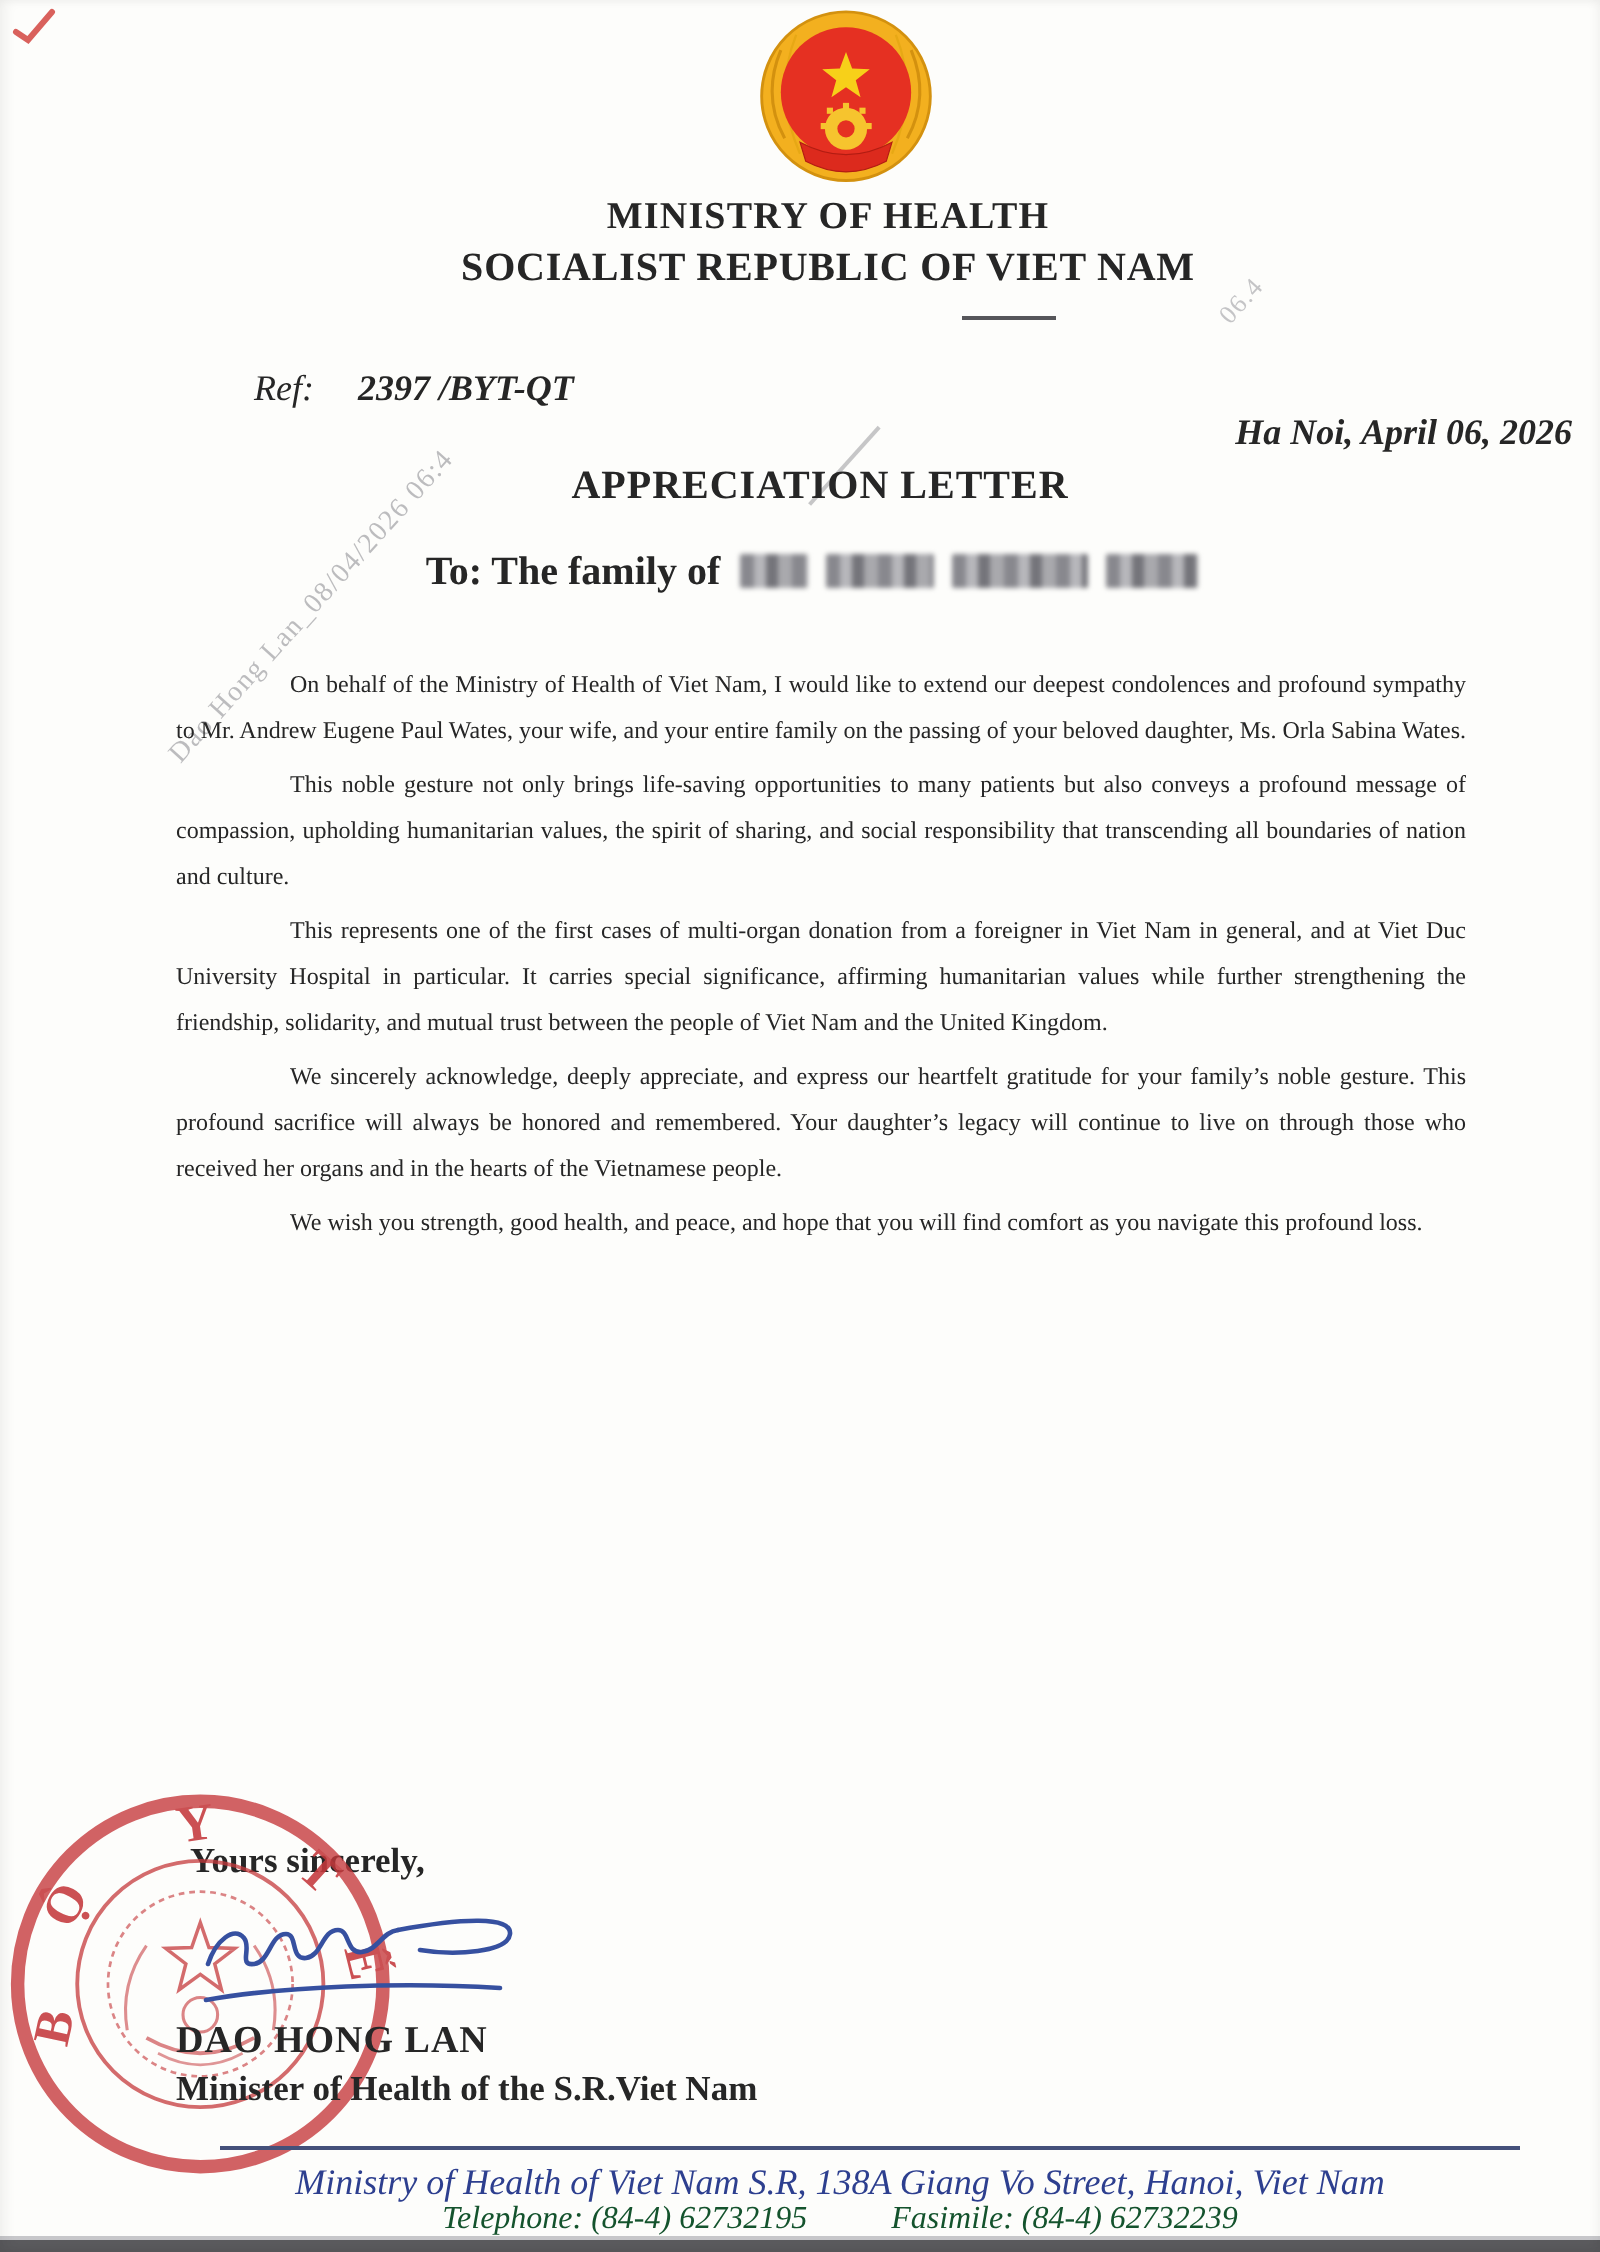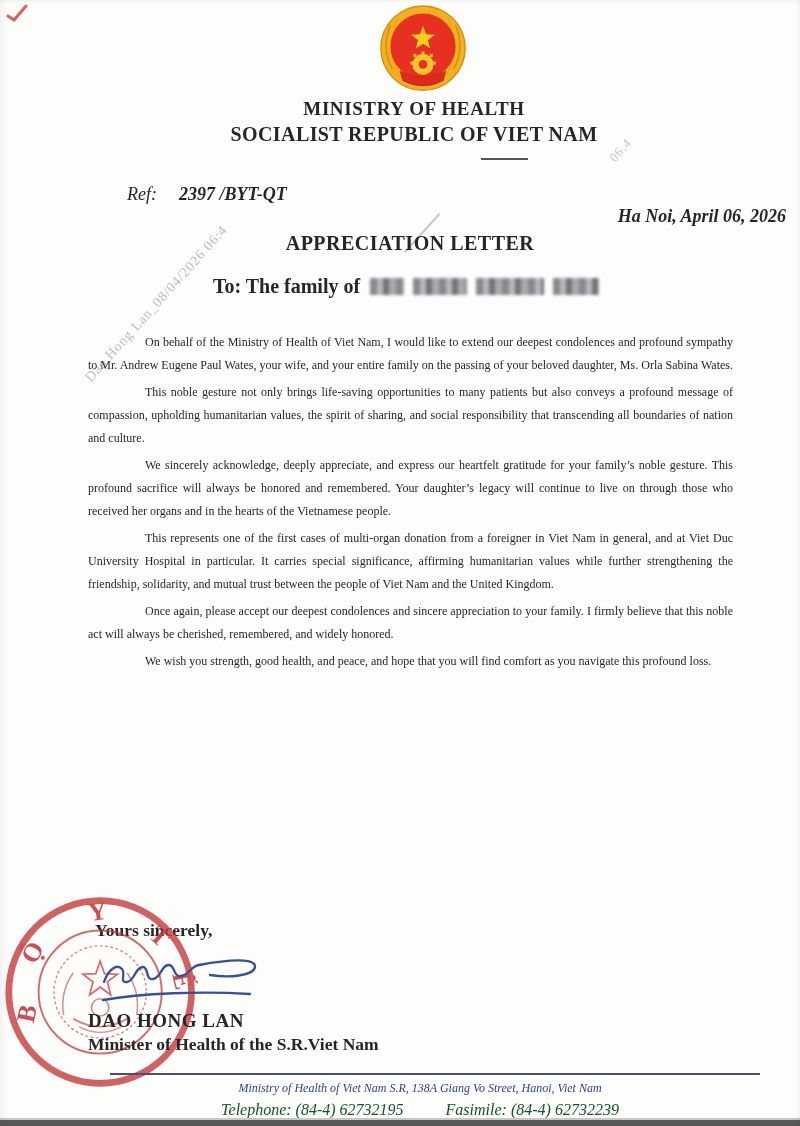--- a/index.html
+++ b/index.html
@@ -63,21 +63,21 @@
   
   .valediction{position:absolute;left:95px;top:920px;font-size:17.5px;font-weight:bold;}
   .seal{position:absolute;left:0px;top:892px;width:208px;height:200px;opacity:.88;}
   .signature{position:absolute;left:98px;top:946px;width:170px;height:66px;}
   .signer-name{position:absolute;left:88px;top:1010px;font-weight:bold;font-size:19px;letter-spacing:.5px;}
   .signer-title{position:absolute;left:88px;top:1034px;font-weight:bold;font-size:17.5px;}
 
   
   .footer-rule{position:absolute;left:110px;top:1073px;width:650px;height:2px;background:#44507a;}
   .footer-line1{position:absolute;left:60px;right:20px;top:1081px;text-align:center;
-    font-style:italic;font-size:12px;color:#2d3f8f;}
+    font-style:italic;font-size:18px;color:#2d3f8f;}
   .footer-line2{position:absolute;left:60px;right:20px;top:1101px;text-align:center;
     font-style:italic;font-size:16px;color:#14532d;}
   .footer-line2 .fax{margin-left:42px;}
   .bottom-bar{position:absolute;left:0;right:0;bottom:0;height:6px;background:#5a5a5d;
     border-top:2px solid #c7c7ca;}
 
   
   .seal text{font-family:"Liberation Serif",serif;font-weight:bold;font-size:27px;
     fill:#c5393c;}
 </style>
@@ -130,23 +130,22 @@
         <i></i>
         <i></i>
         <i></i>
         <i></i>
       </span>
   </div>
 
   <main class="letter-body">
     <p>On behalf of the Ministry of Health of Viet Nam, I would like to extend our deepest condolences and profound sympathy to Mr. Andrew Eugene Paul Wates, your wife, and your entire family on the passing of your beloved daughter, Ms. Orla Sabina Wates.</p>
     <p>This noble gesture not only brings life-saving opportunities to many patients but also conveys a profound message of compassion, upholding humanitarian values, the spirit of sharing, and social responsibility that transcending all boundaries of nation and culture.</p>
+    <p>This represents one of the first cases of multi-organ donation from a foreigner in Viet Nam in general, and at Viet Duc University Hospital in particular. It carries special significance, affirming humanitarian values while further strengthening the friendship, solidarity, and mutual trust between the people of Viet Nam and the United Kingdom.</p>
     <p>We sincerely acknowledge, deeply appreciate, and express our heartfelt gratitude for your family’s noble gesture. This profound sacrifice will always be honored and remembered. Your daughter’s legacy will continue to live on through those who received her organs and in the hearts of the Vietnamese people.</p>
-    <p>This represents one of the first cases of multi-organ donation from a foreigner in Viet Nam in general, and at Viet Duc University Hospital in particular. It carries special significance, affirming humanitarian values while further strengthening the friendship, solidarity, and mutual trust between the people of Viet Nam and the United Kingdom.</p>
-    <p>Once again, please accept our deepest condolences and sincere appreciation to your family. I firmly believe that this noble act will always be cherished, remembered, and widely honored.</p>
     <p>We wish you strength, good health, and peace, and hope that you will find comfort as you navigate this profound loss.</p>
   </main>
 
   <div class="valediction">Yours sincerely,</div>
 
   <svg class="seal" viewBox="0 0 208 208">
     <g stroke="#c5393c" fill="none">
       <circle cx="100" cy="104" r="95" stroke-width="7" opacity="0.9"></circle>
       <circle cx="100" cy="104" r="64" stroke-width="2" opacity="0.85"></circle>
       <circle cx="100" cy="104" r="48" stroke-width="1.4" stroke-dasharray="3 2.5" opacity="0.7"></circle>

